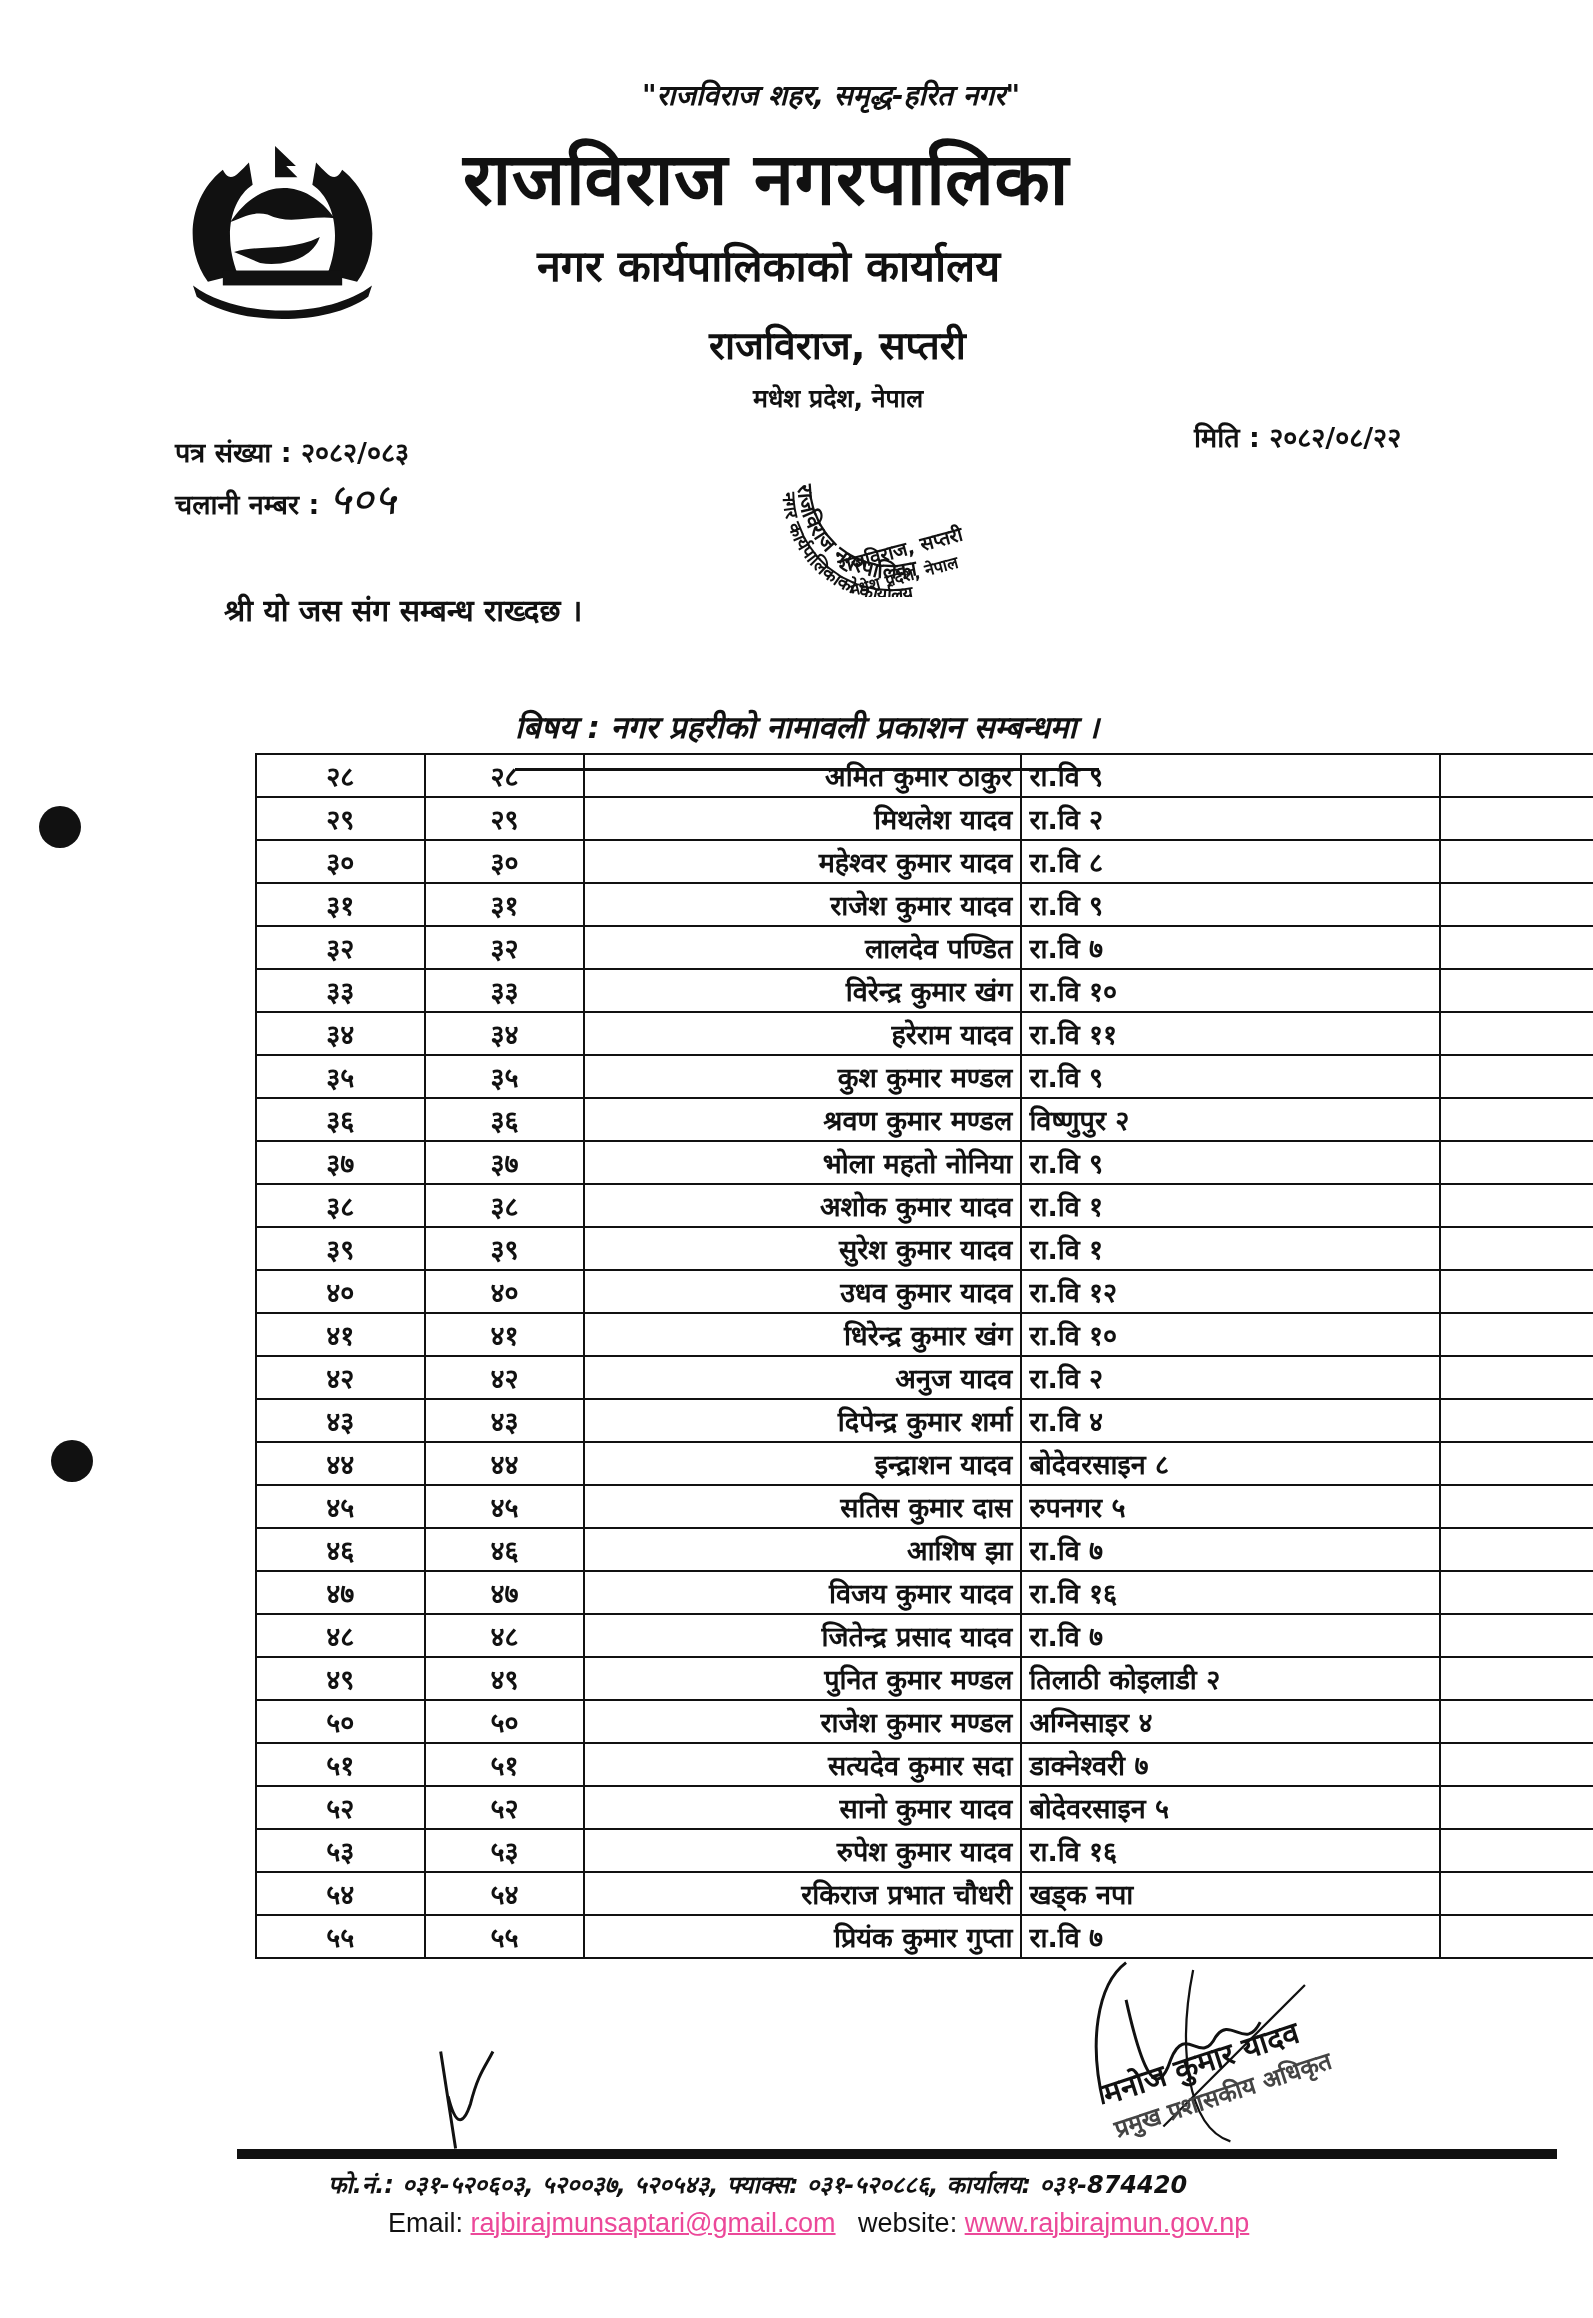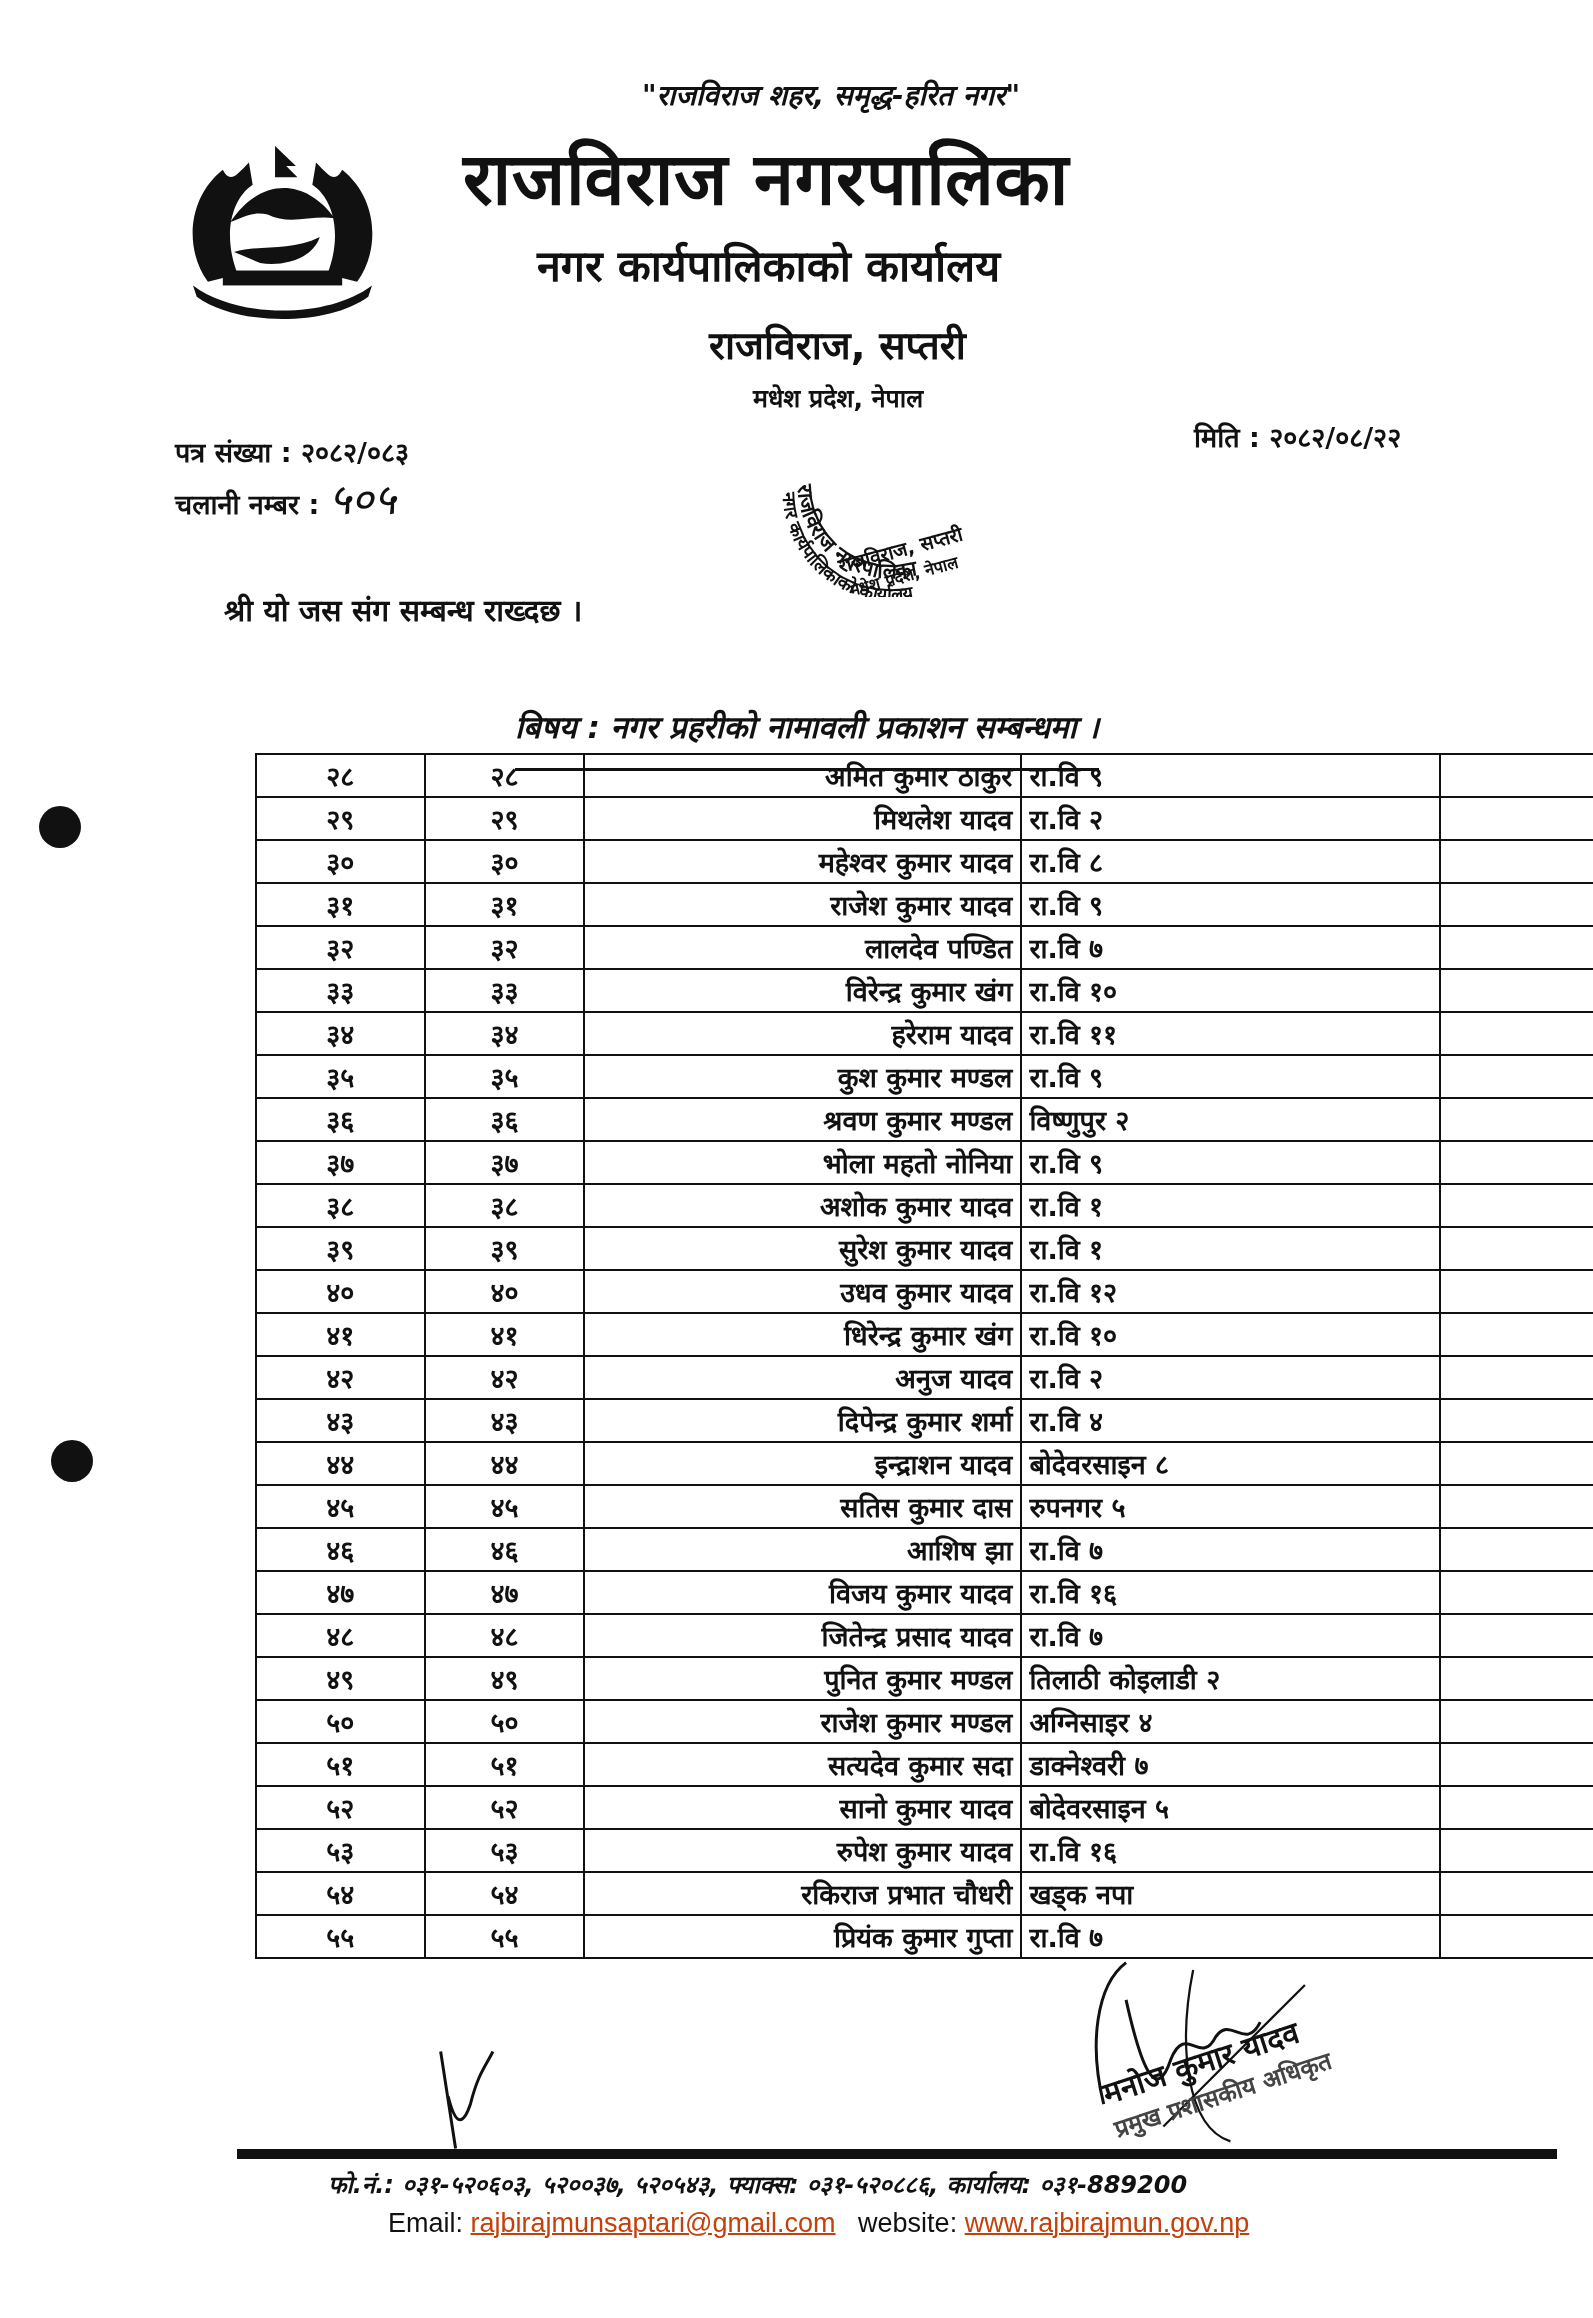--- a/index.html
+++ b/index.html
@@ -31,21 +31,21 @@
     border: 2.2px solid #111; height: 41px; padding: 0 7.5px; vertical-align: middle;
   }
   td.c-sn { width: 131px; text-align: center; }
   td.c-no { width: 123px; text-align: center; }
   td.c-name { width: 366px; text-align: right; margin-left: 21px; }
   td.c-addr { width: 351px; }
   td.c-remark { width: 216px; }
   .rule { left: 237px; top: 2149px; width: 1320px; height: 10.4px; background: #111; }
   .contact { left: 328px; top: 2167px; font-size: 24px; font-weight: bold; font-style: italic; }
   .email-line { left: 388px; top: 2208px; font-size: 27px; font-family: "Liberation Sans", sans-serif; }
-  .email-line a { color: #c2410c; text-decoration: underline; text-decoration-thickness: 2.2px; }
+  .email-line a { color: #ec4899; text-decoration: underline; text-decoration-thickness: 2.2px; }
   .signer { left: 1097px; top: 2074px; font-size: 30px; font-weight: bold; transform: rotate(-18deg); transform-origin: left top; }
   .sig { left: 1059px; top: 1955px; width: 313px; height: 194px; }
   .dot { border-radius: 50%; background: #111; width: 42px; height: 42px; }
   .dot1 { left: 39px; top: 806px; }
   .dot2 { left: 51px; top: 1440px; }
   .hand-mark { left: 433px; top: 2044px; width: 90px; height: 112px; }
 </style>
 </head>
 <body>
 
@@ -315,21 +315,21 @@
   <svg viewBox="0 0 120 150" width="90" height="112">
     <path d="M10 10 L30 140 M20 70 C30 110 40 110 50 80 C60 40 70 30 80 10" stroke="#111" stroke-width="4" fill="none"></path>
   </svg>
 </div>
 <div class="abs signer">
   <div>मनोज कुमार यादव</div>
   <div style="font-size:24px;color:#444">प्रमुख प्रशासकीय अधिकृत</div>
 </div>
 
 <div class="abs rule"></div>
-<div class="abs contact">फो.नं.: ०३१-५२०६०३, ५२००३७, ५२०५४३, फ्याक्स: ०३१-५२०८८६, कार्यालय: ०३१-889200</div>
+<div class="abs contact">फो.नं.: ०३१-५२०६०३, ५२००३७, ५२०५४३, फ्याक्स: ०३१-५२०८८६, कार्यालय: ०३१-874420</div>
 <div class="abs email-line">
   <span>Email:</span>
   <a>rajbirajmunsaptari@gmail.com</a>
   &nbsp;
   <span>website:</span>
   <a>www.rajbirajmun.gov.np</a>
 </div>
 
 
 </body></html>

